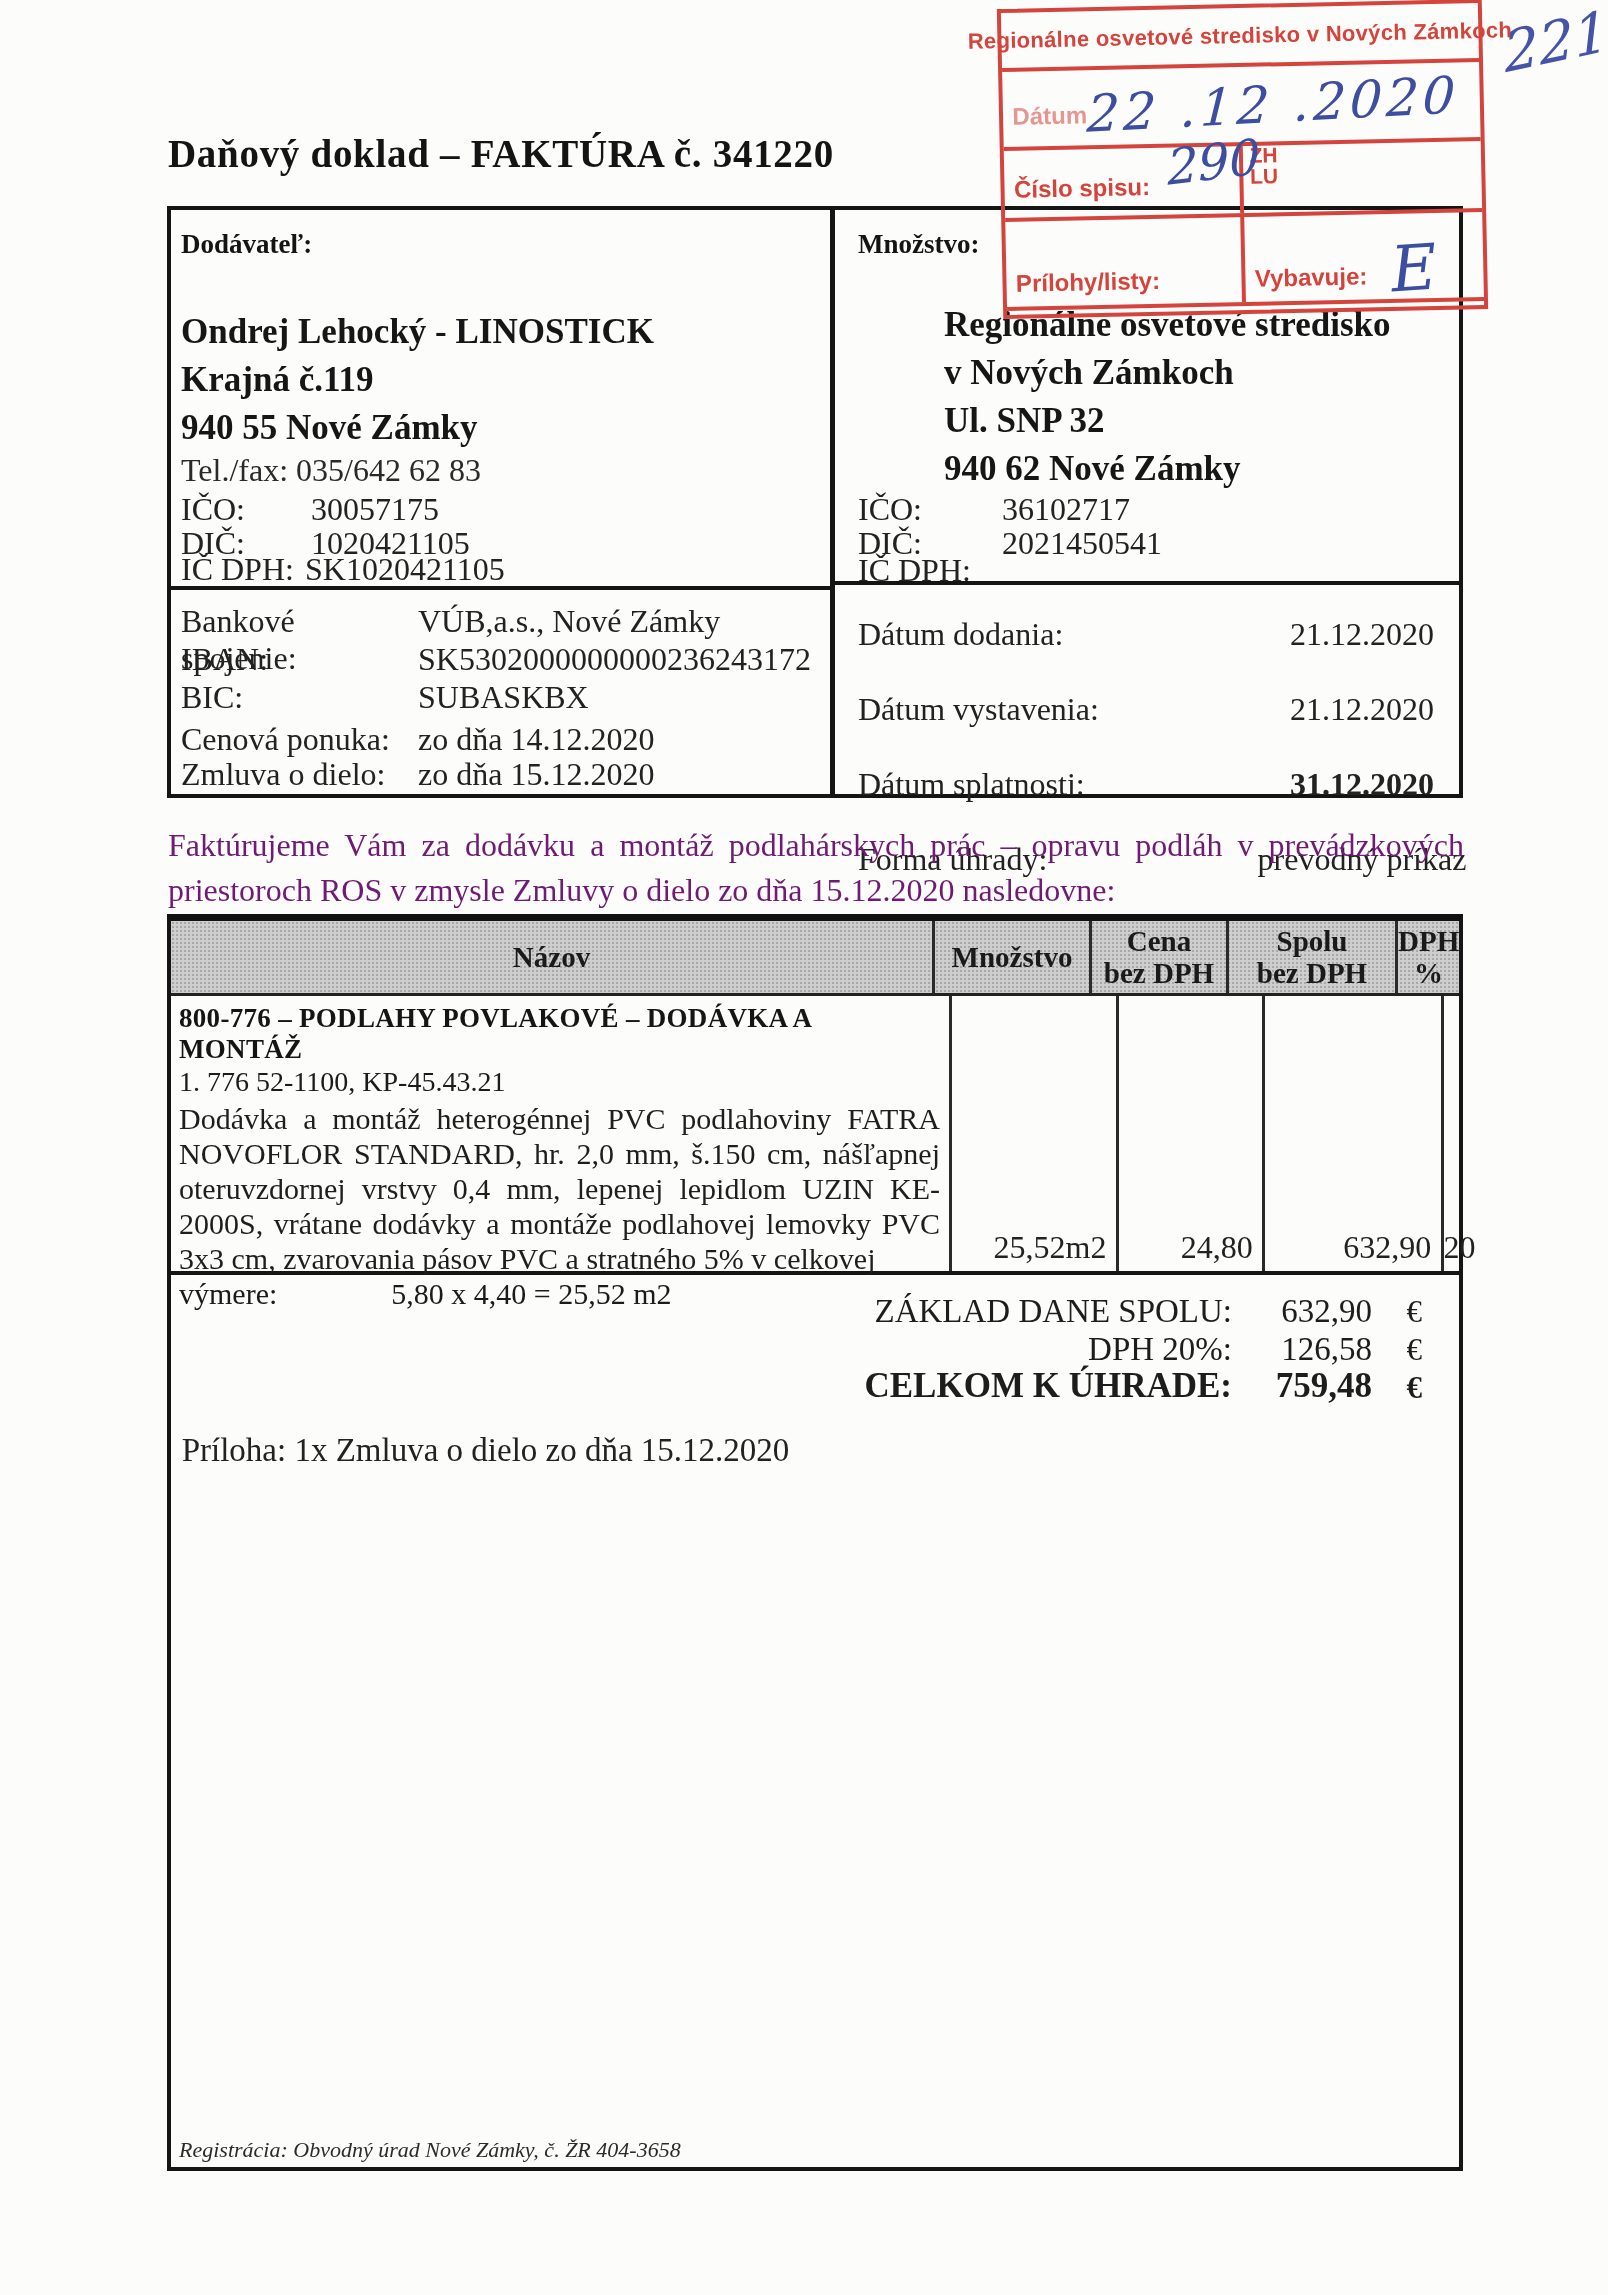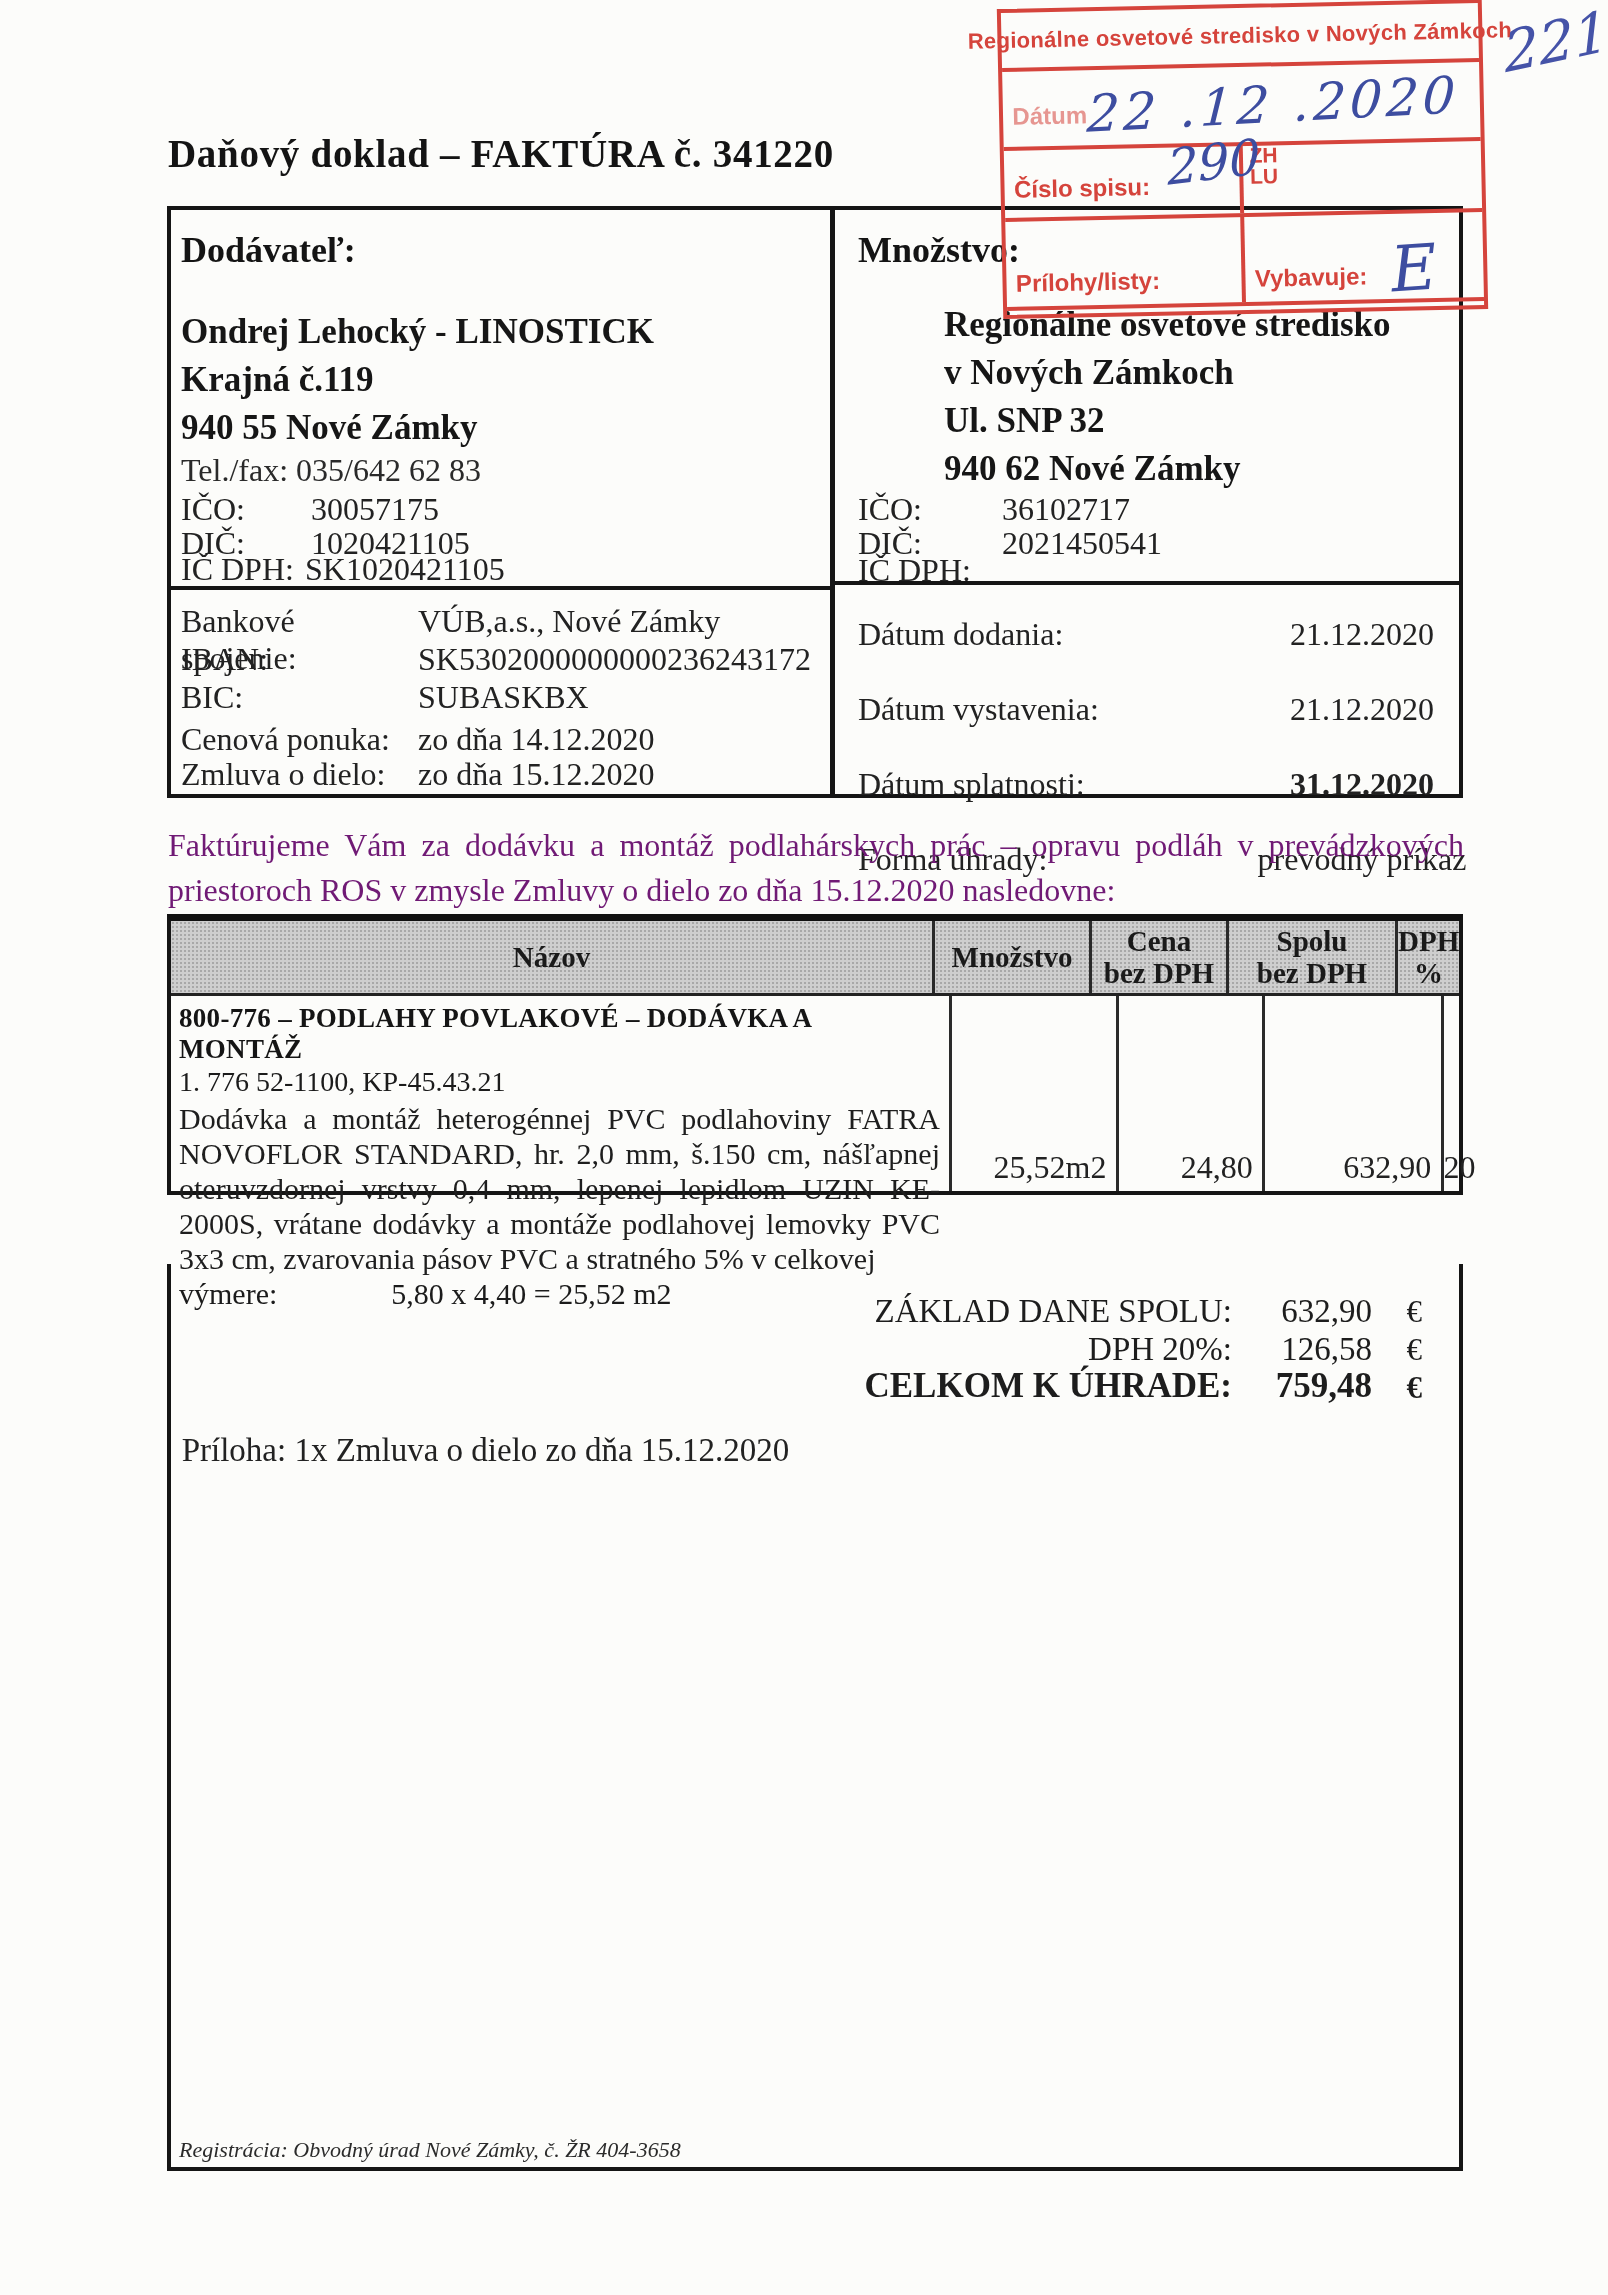--- a/index.html
+++ b/index.html
@@ -10,21 +10,21 @@
   }
   .abs{position:absolute;}
   .title{left:168px; top:131px; font-size:39px; font-weight:bold; letter-spacing:0.7px; color:#141414;}
 
   
   .parties{left:167px; top:206px; width:1288px; height:584px; border:4.7px solid #151515;}
   .v-divider{position:absolute; left:659px; top:0; bottom:0; width:4.7px; background:#151515;}
   .h-divider{position:absolute; height:4px; background:#151515;}
   .hd-left{left:0; width:659px; top:376px;}
   .hd-right{left:663px; right:0; top:371px;}
-  .section-label{font-size:36px; font-weight:bold; color:#141414;}
+  .section-label{font-size:27px; font-weight:bold; color:#141414;}
   .addr-line{font-size:35px; font-weight:bold; color:#161616;}
   .plain-line{font-size:32px; color:#2a2a2a;}
   .kv{display:flex; font-size:32px; color:#222;}
   .kv .lbl{width:130px; flex:none;}
   .kv2 .lbl{width:144px;}
   .bankkv .lbl{width:237px;}
   .datekv{position:relative; width:601px;}
   .datekv .lbl{width:374px; flex:none;}
   .datekv .val{position:absolute; left:374px; width:260px; text-align:center;}
   .bold{font-weight:bold;}
@@ -32,21 +32,21 @@
   
   .intro{left:168px; top:823px; width:1296px; font-size:32px; line-height:1.42; text-align:justify; color:#701a75;}
 
   
   .items{left:167px; top:914px; width:1288px; border:4px solid #151515; border-top:7.3px solid #111;}
   .thead{display:flex; height:72px; background-color:#cecece;
          background-image:radial-gradient(#a8a8a8 0.8px, transparent 0.9px); background-size:4px 4px;
          border-bottom:3.3px solid #222;}
   .th{display:flex; flex-direction:column; justify-content:center; align-items:center;
       font-size:29px; font-weight:bold; color:#1a1a1a; line-height:1.12;}
-  .tbody{display:flex; height:195px;border-radius:15px;}
+  .tbody{display:flex; height:275px;border-radius:15px;}
   .td{position:relative;}
   .c-name{width:761px; flex:none;}
   .c-qty{width:154px; flex:none; border-left:3.3px solid #2a2a2a;}
   .c-price{width:134px; flex:none; border-left:3.3px solid #2a2a2a;}
   .c-total{width:166px; flex:none; border-left:3.3px solid #2a2a2a;}
   .c-vat{flex:1; border-left:3.3px solid #2a2a2a;}
   .name-cell{padding:6.7px 9.4px 4px 8px;}
   .item-heading{font-size:27px; font-weight:bold; letter-spacing:0.3px; color:#151515;}
   .item-code{font-size:28px; margin-top:1.3px;}
   .item-desc{font-size:30px; line-height:1.17; text-align:justify; margin-top:2.7px; color:#1e1e1e;}

